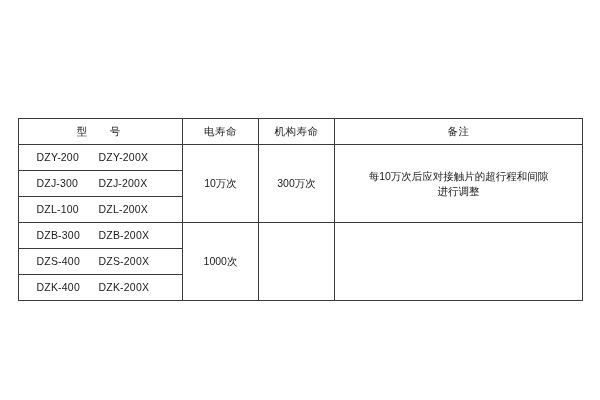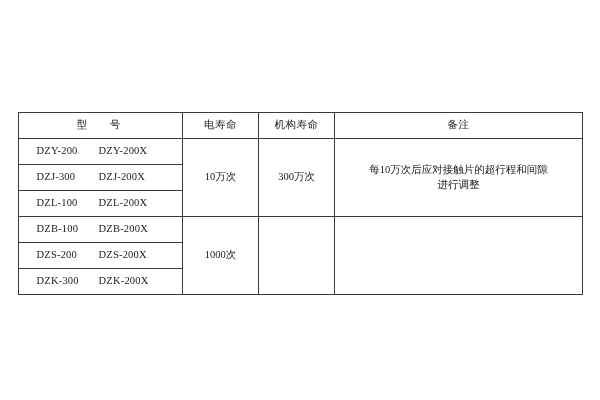--- a/index.html
+++ b/index.html
@@ -15,23 +15,22 @@
     overflow: hidden;
   }
   .page {
     position: relative;
     width: 600px;
     height: 400px;
   }
   .table-wrap {
     position: absolute;
     left: 18px;
-    top: 112px;
+    top: 118px;
     width: 564px;
-    font-family: Liberation Serif, serif;
   }
   table.spec {
     border-collapse: collapse;
     width: 564px;
     table-layout: fixed;
   }
   table.spec td {
     border: 1px solid #3a3a3a;
     font-size: 10.5px;
     line-height: 1.35;
@@ -109,32 +108,32 @@
           </td>
         </tr>
         <tr>
           <td class="model-cell">
             <span class="m1">DZL-100</span><span class="m2">DZL-200X</span>
           </td>
         </tr>
 
         <tr>
           <td class="model-cell">
-            <span class="m1">DZB-100</span><span class="m2">DZB-200X</span>
+            <span class="m1">DZB-300</span><span class="m2">DZB-200X</span>
           </td>
           <td rowspan="3">1000次</td>
           <td rowspan="3" class="blank-cell"></td>
           <td rowspan="3" class="blank-cell"></td>
         </tr>
         <tr>
           <td class="model-cell">
-            <span class="m1">DZS-200</span><span class="m2">DZS-200X</span>
+            <span class="m1">DZS-400</span><span class="m2">DZS-200X</span>
           </td>
         </tr>
         <tr>
           <td class="model-cell">
-            <span class="m1">DZK-300</span><span class="m2">DZK-200X</span>
+            <span class="m1">DZK-400</span><span class="m2">DZK-200X</span>
           </td>
         </tr>
       </tbody>
     </table>
   </div>
 </div>
 
 </body></html>

